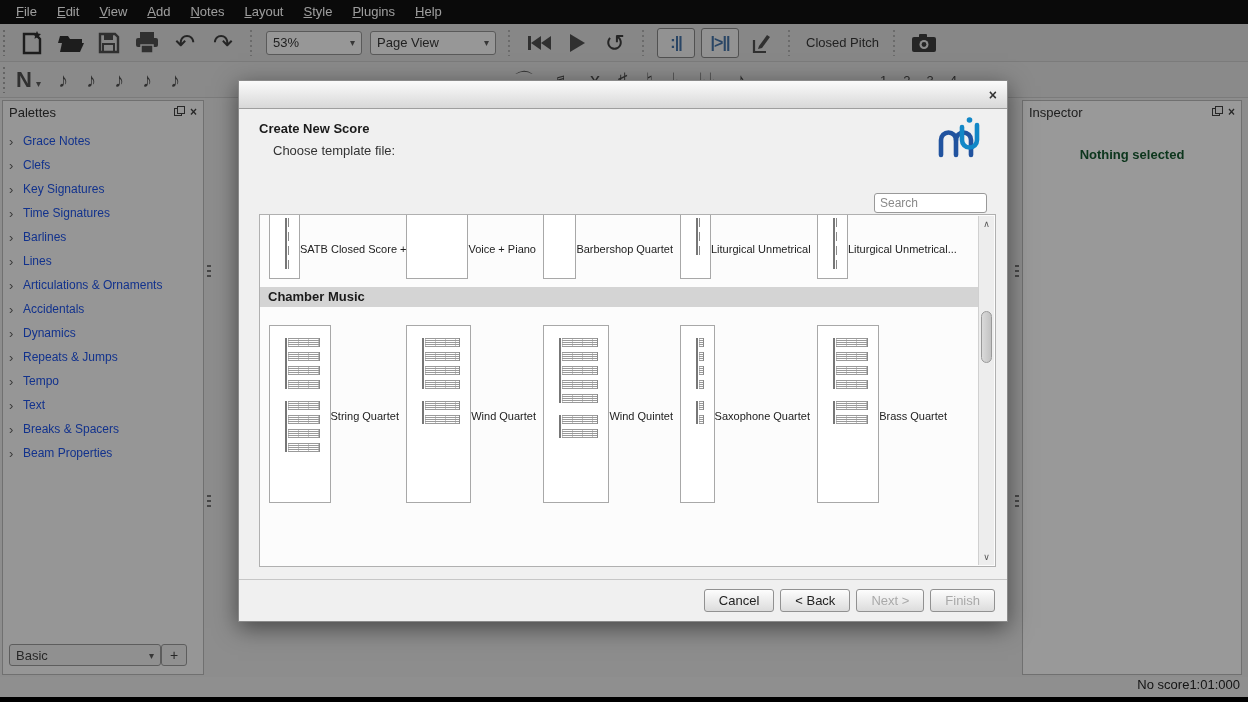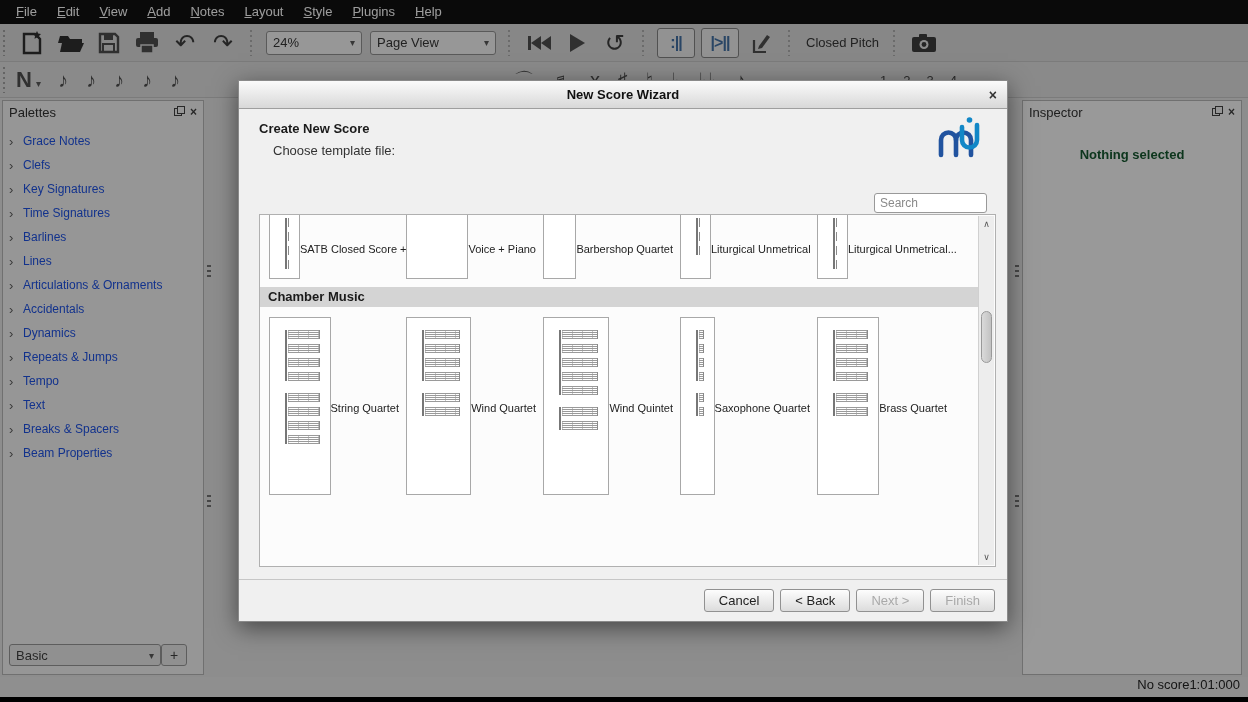--- a/index.html
+++ b/index.html
@@ -92,21 +92,21 @@
   #dlg-logo { position:absolute; right:26px; top:34px; }
   #search-input { position:absolute; right:20px; top:112px; width:113px; height:20px; border:1px solid #999;
                   border-radius:3px; background:#fff; font-size:12px; padding:0 5px; color:#333;
                   font-family:"Liberation Sans","DejaVu Sans",sans-serif; }
   #search-input::placeholder { color:#8a8a8a; }
 
   #template-list { position:absolute; left:20px; top:133px; width:737px; height:353px; background:#fcfcfc;
                    border:1px solid #b0b0b0; overflow:hidden; }
   #template-content { position:absolute; left:0; top:0; width:719px; }
   .sec-header { background:#d4d4d4; height:20px; line-height:20px; font-size:13px; font-weight:bold;
-                color:#1a1a1a; padding-left:8px; margin:8px 0 10px 0; }
+                color:#1a1a1a; padding-left:8px; margin:8px 0 18px 0; }
   .card-row { display:flex; gap:7px; padding-left:9px; }
   .card { width:130px; display:flex; flex-direction:row; align-items:center; }
   .page { width:126px; height:178px; background:#fff; border:1px solid #a8a8a8; padding-top:12px; }
   .card-row.clipped .page { height:64px; border-top:none; padding-top:3px; }
   .card-label { font-size:11px; color:#222; margin-top:4px; white-space:nowrap; }
   .sys { margin:0 10px 12px 15px; border-left:2px solid #777; padding-left:1px; }
   .card-row.clipped .sys { margin-bottom:4px; }
   .staff { height:9px; margin-bottom:5px;
            background-image:linear-gradient(to bottom,#9a9a9a 1px,transparent 1px),
                             linear-gradient(to right,#c6c6c6 1px,transparent 1px);
@@ -175,21 +175,21 @@
       </svg>
     </span>
     <span class="tb-btn">
         <span class="tb-glyph">↶</span>
       </span>
     <span class="tb-btn">
         <span class="tb-glyph">↷</span>
       </span>
     <span class="tb-sep"></span>
     <div class="combo" style="width:96px;">
-      <span class="combo-text">24%</span>
+      <span class="combo-text">53%</span>
       <span class="caret">▾</span>
     </div>
     <div class="combo" style="width:126px;">
       <span class="combo-text">Page View</span>
       <span class="caret">▾</span>
     </div>
     <span class="tb-sep"></span>
     <span class="tb-btn">
       <svg width="26" height="18" viewBox="0 0 26 18">
         <rect x="2" y="2" width="3" height="14" fill="#4a4a4a"></rect>
@@ -356,21 +356,20 @@
   <div id="status-bar">
     <span class="status-text">No score</span>
     <span class="status-text">1:01:000</span>
   </div>
   <div id="bottom-strip"></div>
 
   <div id="dim-overlay"></div>
 
   <div id="dialog">
     <div id="dialog-titlebar">
-      <span id="dialog-title">New Score Wizard</span>
       <span id="dialog-close">×</span>
     </div>
     <div id="dlg-heading">Create New Score</div>
     <div id="dlg-subheading">Choose template file:</div>
     <div id="dlg-logo">
       <svg width="46" height="44" viewBox="0 0 46 44">
         <path d="M6 40 V25 a7.5 7.5 0 0 1 15 0 V40" fill="none" stroke="#21539f" stroke-width="4.6" stroke-linecap="round"></path>
         <path d="M21 25 a7.5 7.5 0 0 1 15 0 V40" fill="none" stroke="#21539f" stroke-width="4.6" stroke-linecap="round"></path>
         <path d="M27 12 v13 a7.5 7.5 0 0 0 15 0 V10" fill="none" stroke="#1287c7" stroke-width="4.6" stroke-linecap="round"></path>
         <circle cx="34.5" cy="5" r="2.8" fill="#1287c7"></circle>

